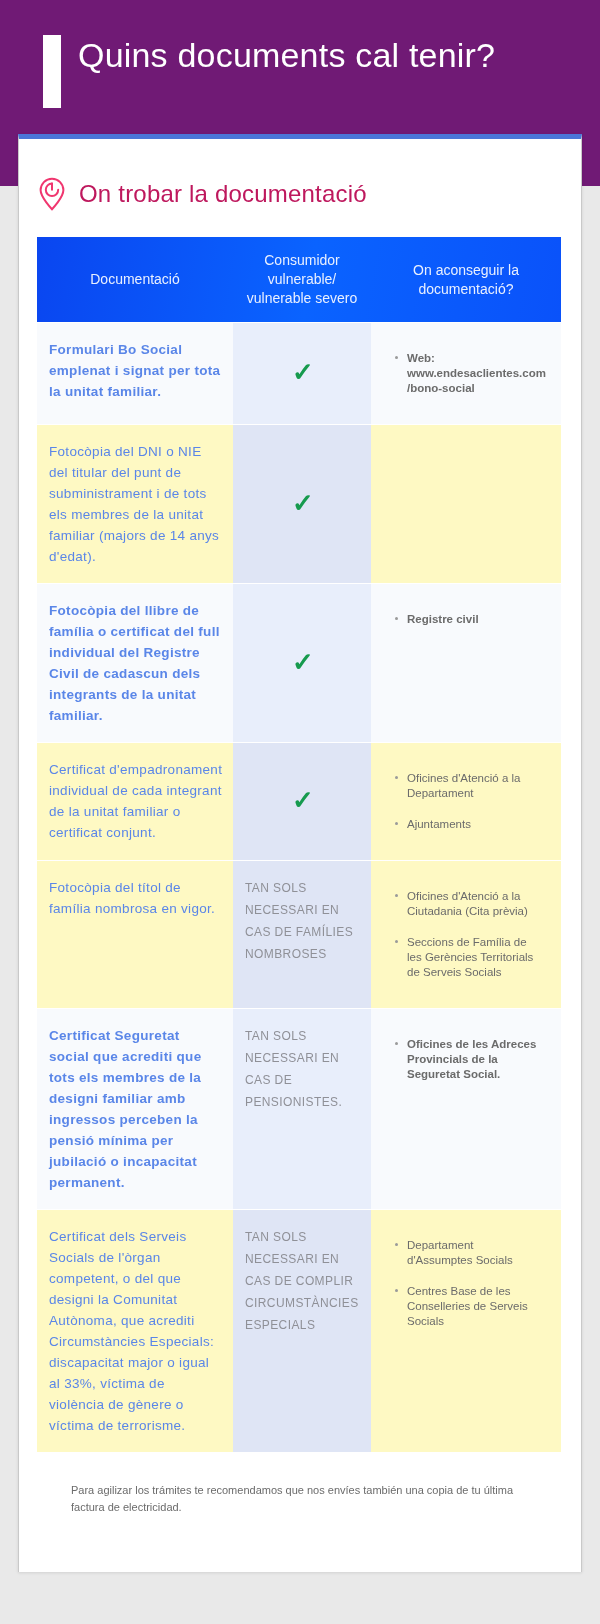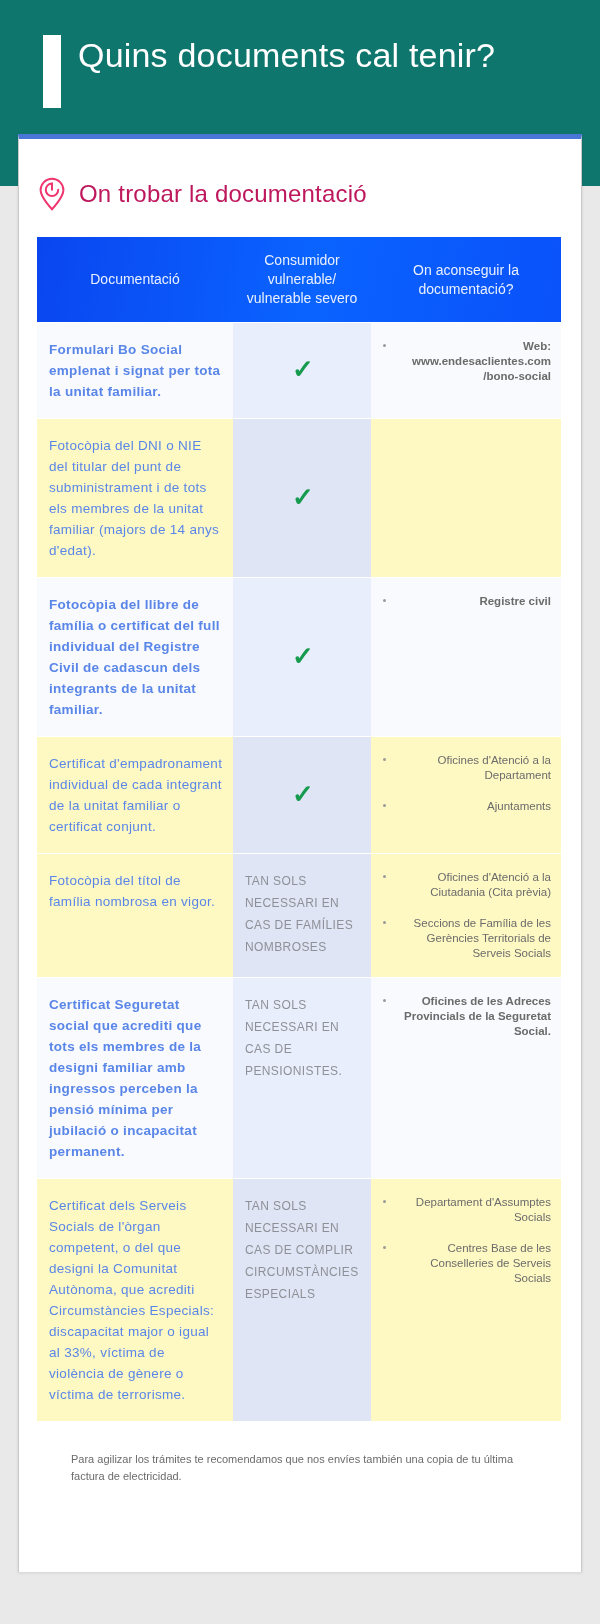--- a/index.html
+++ b/index.html
@@ -15,21 +15,21 @@
     height: 1624px;
     background: #e9e9e9;
     overflow: hidden;
   }
 
   
   .banner {
     position: absolute;
     left: 0; top: 0;
     width: 600px; height: 186px;
-    background: #0f766e;
+    background: #701a75;
     padding-left: 20px;
   }
   .banner-accent {
     position: absolute;
     left: 43px; top: 35px;
     width: 18px; height: 73px;
     background: #ffffff;
   }
   .banner-title {
     position: absolute;
@@ -127,21 +127,21 @@
   td.col3 { padding-left: 14px; }
 
   .check {
     color: #169a4e;
     font-size: 26px;
     line-height: 26px;
     font-weight: 700;
     display: inline-block;
   }
 
-  .src-list { list-style: none; margin: 0; padding: 0; text-align: right; }
+  .src-list { list-style: none; margin: 12px; padding: 0; }
   .src-list li {
     position: relative;
     padding-left: 12px;
     margin-bottom: 16px;
     color: #6b6b6b;
     font-size: 11.5px;
     line-height: 15px;
   }
   .src-list li:last-child { margin-bottom: 0; }
   .src-list li::before {

